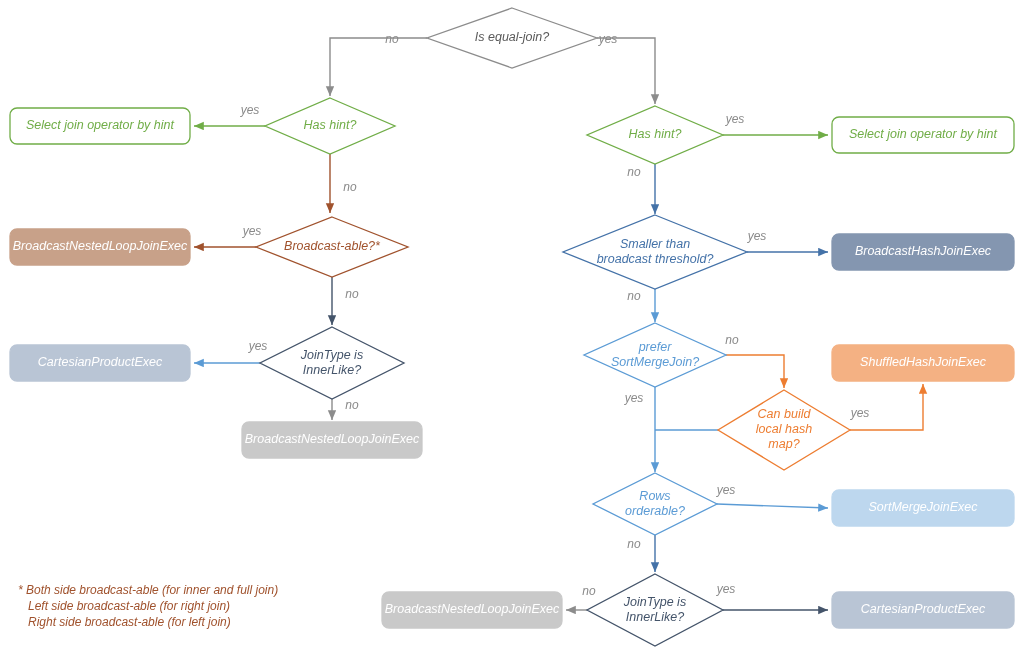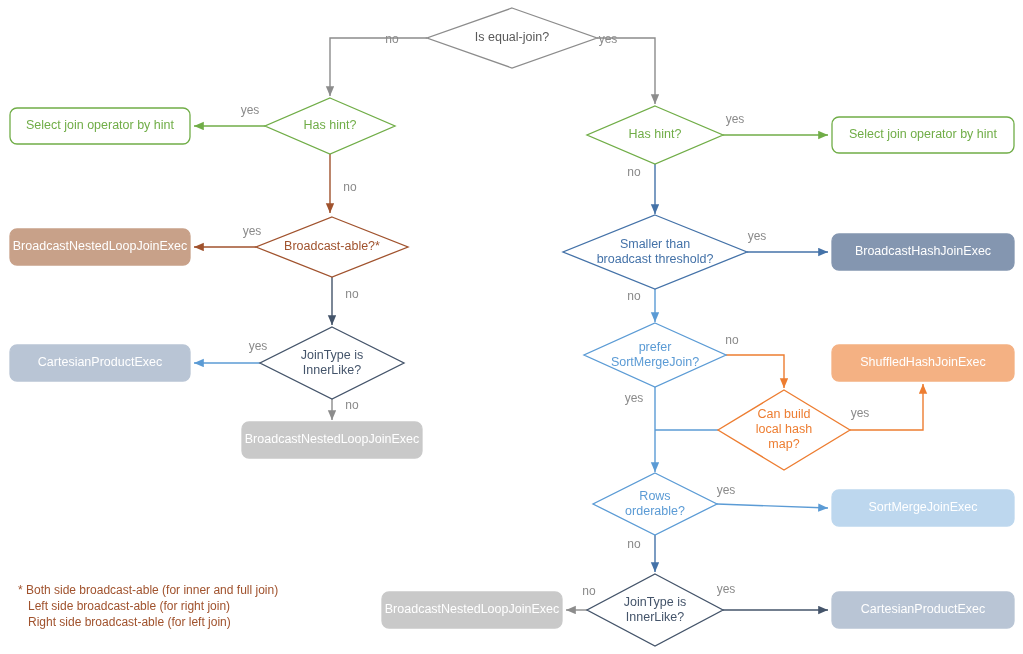--- a/index.html
+++ b/index.html
@@ -1,18 +1,18 @@
 <!DOCTYPE html>
 <html><head>
 <meta charset="utf-8">
 <style>
   html,body{margin:0;padding:0;background:#ffffff;}
   body{width:1023px;height:654px;overflow:hidden;
        font-family:"Liberation Sans","DejaVu Sans",sans-serif;}
-  #canvas{position:relative;width:1023px;height:654px;}
+  #canvas{position:relative;width:1023px;height:654px;font-style:italic;}
   svg{position:absolute;top:0;left:0;width:1023px;height:654px;}
   .node-text{font-family:"Liberation Sans","DejaVu Sans",sans-serif;
              font-size:12.5px;dominant-baseline:middle;text-anchor:middle;}
   .edge-label{font-family:"Liberation Sans","DejaVu Sans",sans-serif;
               font-size:12px;fill:#8a8a8a;text-anchor:middle;dominant-baseline:middle;}
   .footnote{font-family:"Liberation Sans","DejaVu Sans",sans-serif;
             font-size:12px;fill:#a0522d;}
   .lnk{fill:none;stroke-width:1.4;}
 </style>
 </head>

